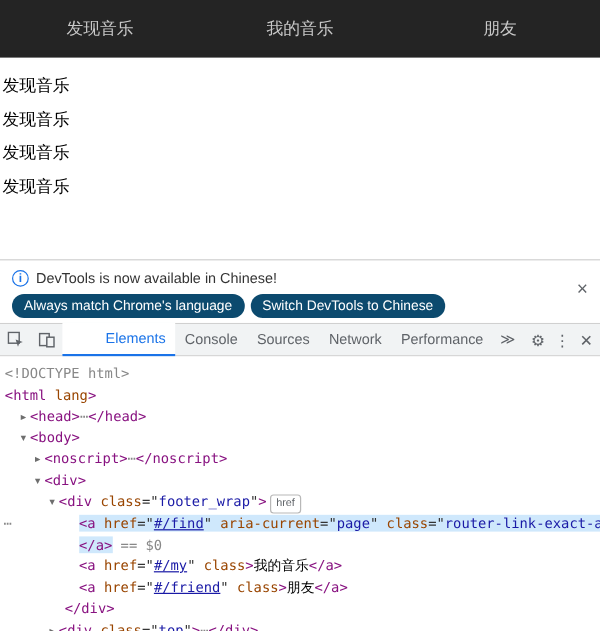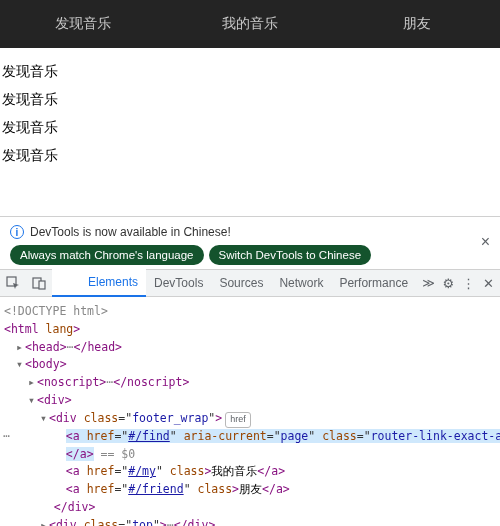--- a/index.html
+++ b/index.html
@@ -9,21 +9,21 @@
   .content { padding: 10px 2px; }
   .content-line { padding: 5px 0; font-size: 14px; color: #000; }
   .gap { height: 36px; }
   .banner { border-top: 1px solid #d0d0d0; padding: 8px 10px 4px 10px; position: relative; background: #fff; }
   .banner-top { display: flex; align-items: center; margin-bottom: 6px; }
   .info-icon { width: 14px; height: 14px; border: 1.5px solid #1a73e8; border-radius: 50%; display: flex; align-items: center; justify-content: center; color: #1a73e8; font-size: 10px; font-weight: bold; margin-right: 6px; }
   .banner-msg { font-size: 12px; color: #333; }
   .banner-close { position: absolute; right: 10px; top: 16px; cursor: pointer; color: #5f6368; font-size: 16px; }
   .banner-buttons { display: flex; gap: 5px; flex-wrap: wrap; }
   .pill { border-radius: 14px; padding: 4px 10px; font-size: 11.5px; cursor: pointer; white-space: nowrap; }
-  .pill.primary { background: #14532d; color: #fff; }
+  .pill.primary { background: #0c4a6e; color: #fff; }
   .pill.ghost { background: #fff; color: #5f6368; border: 1px solid #dadce0; }
   .devtools-bar { display: flex; align-items: center; border-top: 1px solid #d0d0d0; border-bottom: 1px solid #d0d0d0; height: 28px; background: #f1f3f4; font-size: 12px; color: #5f6368; }
   .dock-icon { padding: 0 6px; cursor: pointer; display:flex; align-items:center; }
   .tabs { display: flex; align-items: center; flex: 1; }
   .tab { padding: 0 8px; height: 28px; display: flex; align-items: center; cursor: pointer; }
   .tab.selected { color: #1a73e8; border-bottom: 2px solid #1a73e8; background: #fff; padding-left: 36px; }
   .more { padding: 0 6px; cursor: pointer; }
   .right-icons { display: flex; align-items: center; padding-right: 6px; gap: 8px; }
   .gear, .vdots, .xclose { cursor: pointer; font-size: 13px; color: #5f6368; }
   .dom { background: #fff; padding: 6px 4px 6px 4px; font-family: Menlo, Consolas, monospace; font-size: 11.5px; line-height: 1.55; color: #333; overflow: hidden; }
@@ -79,21 +79,21 @@
       </svg>
   </span>
   <span class="dock-icon">
     <svg width="14" height="14" viewBox="0 0 14 14">
         <rect x="1" y="2" width="8" height="10" fill="none" stroke="#5f6368" stroke-width="1.2"></rect>
         <rect x="7" y="5" width="6" height="8" fill="#f1f3f4" stroke="#5f6368" stroke-width="1.2"></rect>
       </svg>
   </span>
   <div class="tabs">
     <div class="tab selected">Elements</div>
-    <div class="tab">DevTools</div>
+    <div class="tab">Console</div>
     <div class="tab">Sources</div>
     <div class="tab">Network</div>
     <div class="tab">Performance</div>
     <div class="more">≫</div>
   </div>
   <div class="right-icons">
     <span class="gear">⚙</span>
     <span class="vdots">⋮</span>
     <span class="xclose">✕</span>
   </div>

